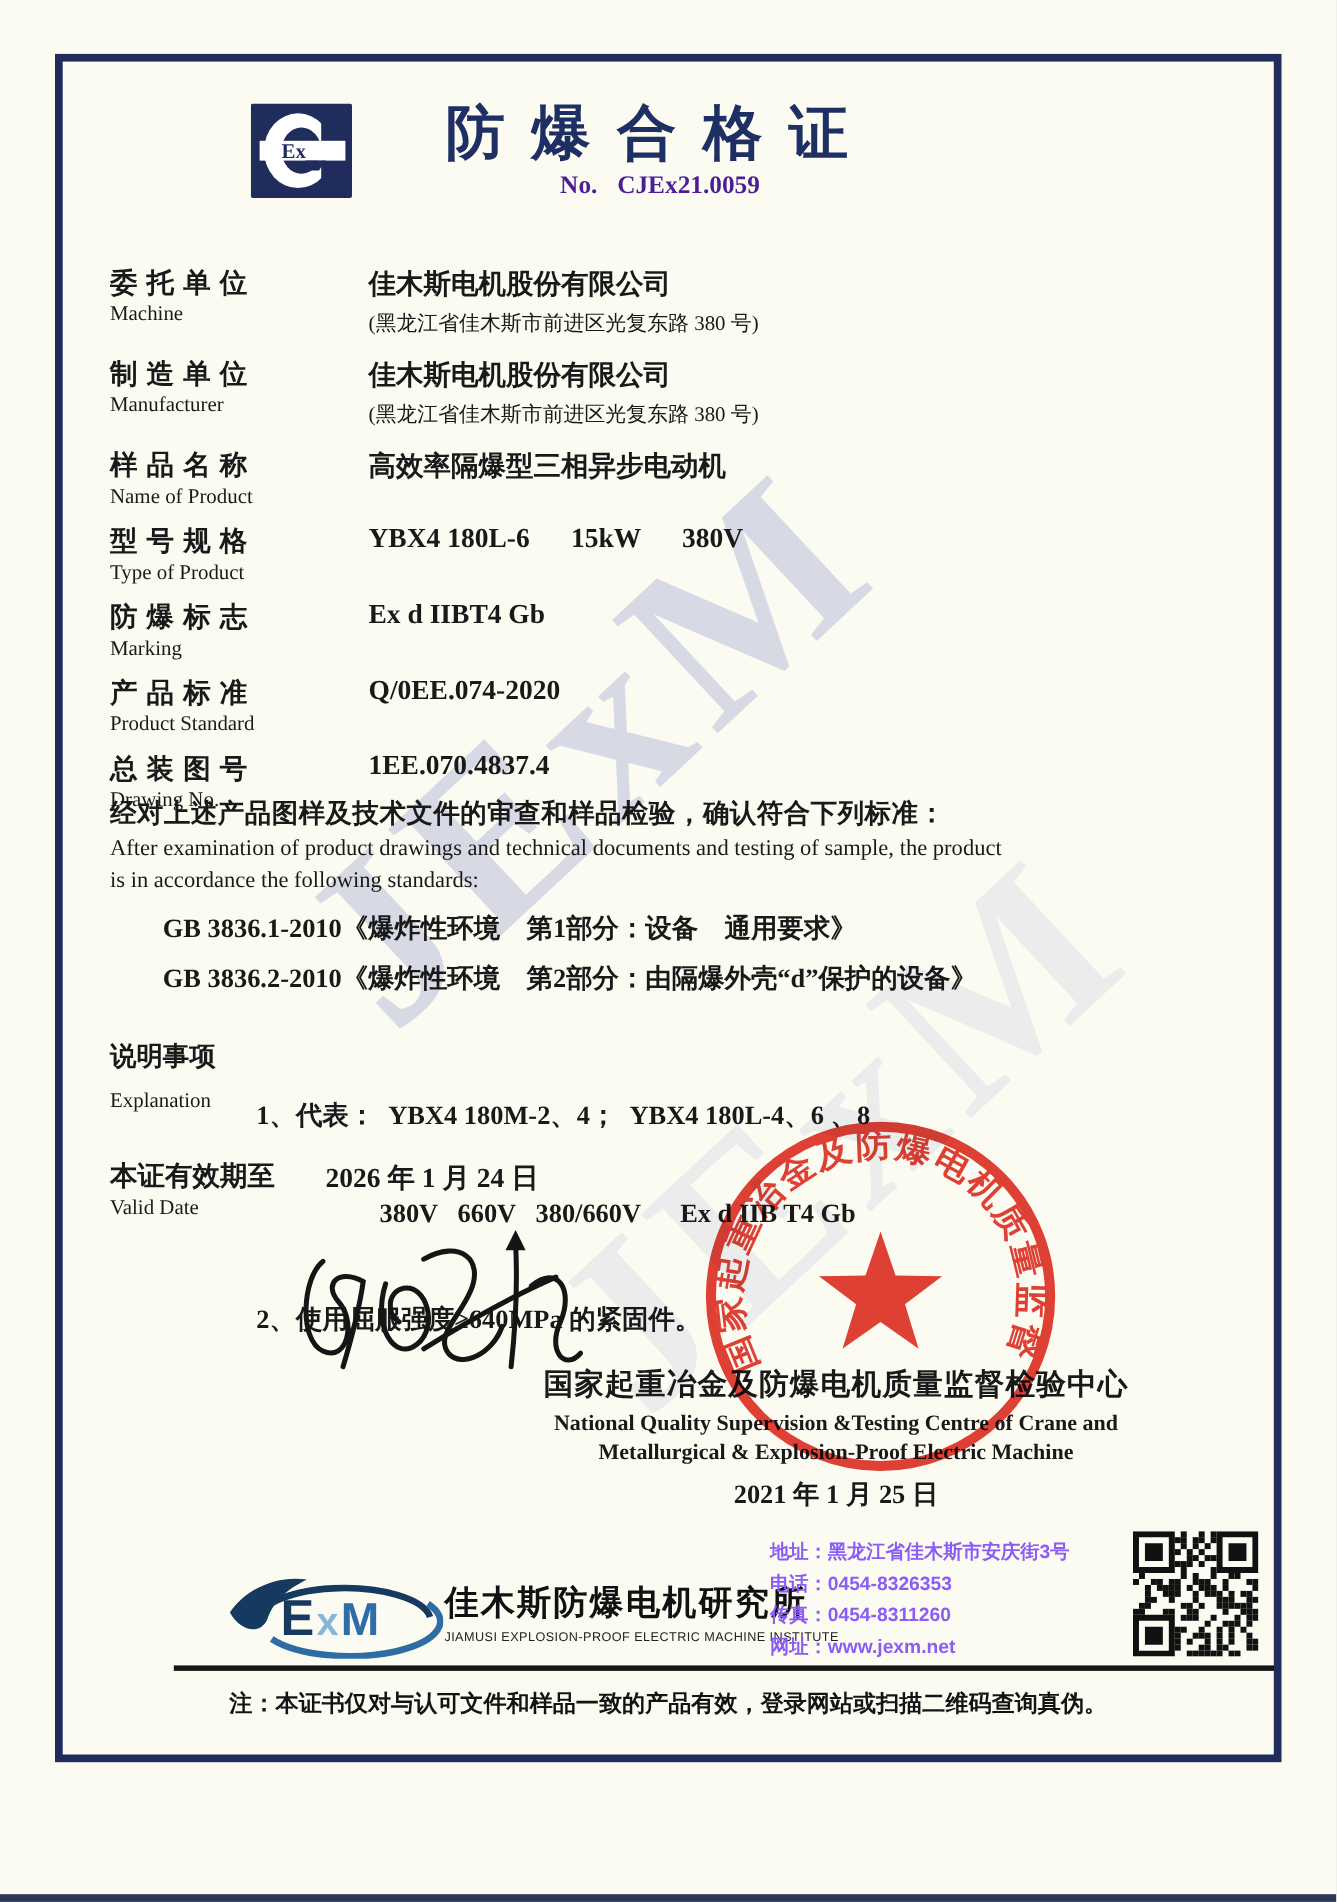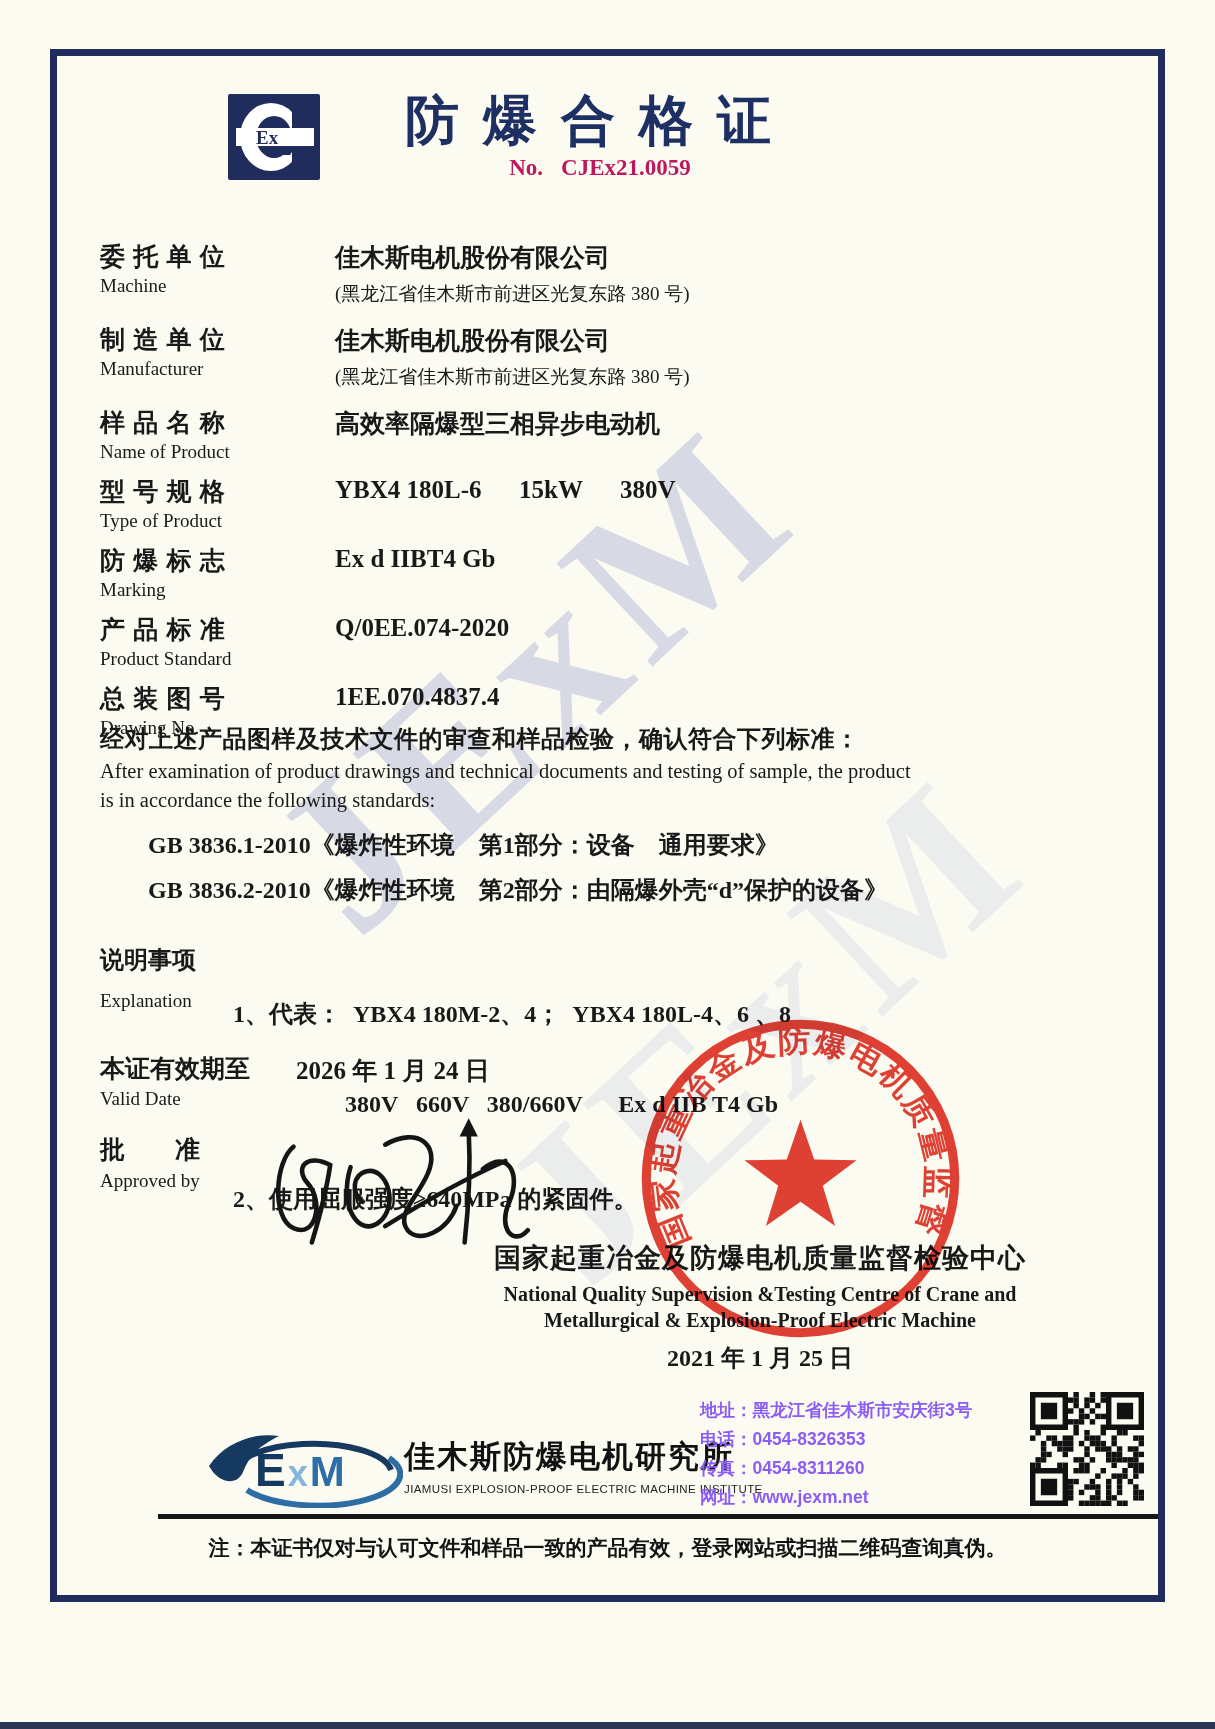--- a/index.html
+++ b/index.html
@@ -14,21 +14,21 @@
       font-size:215px;letter-spacing:14px;white-space:nowrap;pointer-events:none;}
   .wm1{left:225px;top:555px;transform:rotate(-43deg);}
   .wm2{left:455px;top:905px;transform:rotate(-43deg);opacity:.45;}
 
   .z2{z-index:2;}
   
   .ex-logo{position:absolute;left:228px;top:94px;width:92px;height:86px;}
   .titles{position:absolute;left:338px;top:92px;width:524px;text-align:center;color:#1e2f63;}
   .cert-title{font-size:54px;font-weight:bold;letter-spacing:24px;line-height:1.1;margin:0;}
   .cert-sub{font-size:22px;font-weight:bold;letter-spacing:1px;word-spacing:7px;margin-top:7px;}
-  .cert-no{font-size:23px;font-weight:bold;color:#be185d;margin-top:4px;}
+  .cert-no{font-size:23px;font-weight:bold;color:#4c1d95;margin-top:4px;}
   .cert-no .lbl{margin-right:18px;}
 
   
   .fields-sec{position:absolute;left:100px;top:240px;width:1000px;}
   .frow{display:flex;margin-bottom:12px;}
   .frow.tall{margin-bottom:16px;}
   .flabel{width:235px;flex:none;}
   .fzh{font-size:25px;font-weight:bold;letter-spacing:1px;}
   .fen{font-size:19px;margin-top:2px;}
   .fval{padding-top:1px;}
@@ -208,24 +208,20 @@
 
   <div class="valid-sec z2">
     <div class="valid-label">
       <div class="v-zh">本证有效期至</div>
       <div class="v-en">Valid Date</div>
     </div>
     <div class="v-val">2026 年 1 月 24 日</div>
   </div>
 
   <div class="appr-sec z2" style="position:absolute;">
-    <div class="valid-label" style="width:196px;">
-      <div class="a-zh">批　　准</div>
-      <div class="a-en">Approved by</div>
-    </div>
     <div class="signature">
       <svg width="275" height="165" viewBox="0 0 270 160" fill="none" stroke="#151515" stroke-width="4.5" stroke-linecap="round">
         <path d="M28,38 C10,52 6,108 28,118 C50,128 58,92 42,74 C28,58 42,44 64,56 C60,84 52,112 46,132"></path>
         <path d="M84,58 C72,96 92,128 112,112 C132,96 120,58 100,62 C86,65 84,84 96,92"></path>
         <path d="M118,36 C150,18 172,36 160,64 C150,88 128,104 140,120 C152,134 180,120 188,96"></path>
         <path d="M196,132 C200,96 202,60 200,22"></path>
         <path d="M200,10 l-9,18 h18 z" fill="#151515" stroke="none"></path>
         <path d="M214,60 C238,40 252,64 240,92 C228,118 244,136 258,120"></path>
         <path d="M118,116 C150,96 190,72 236,52"></path>
       </svg>

